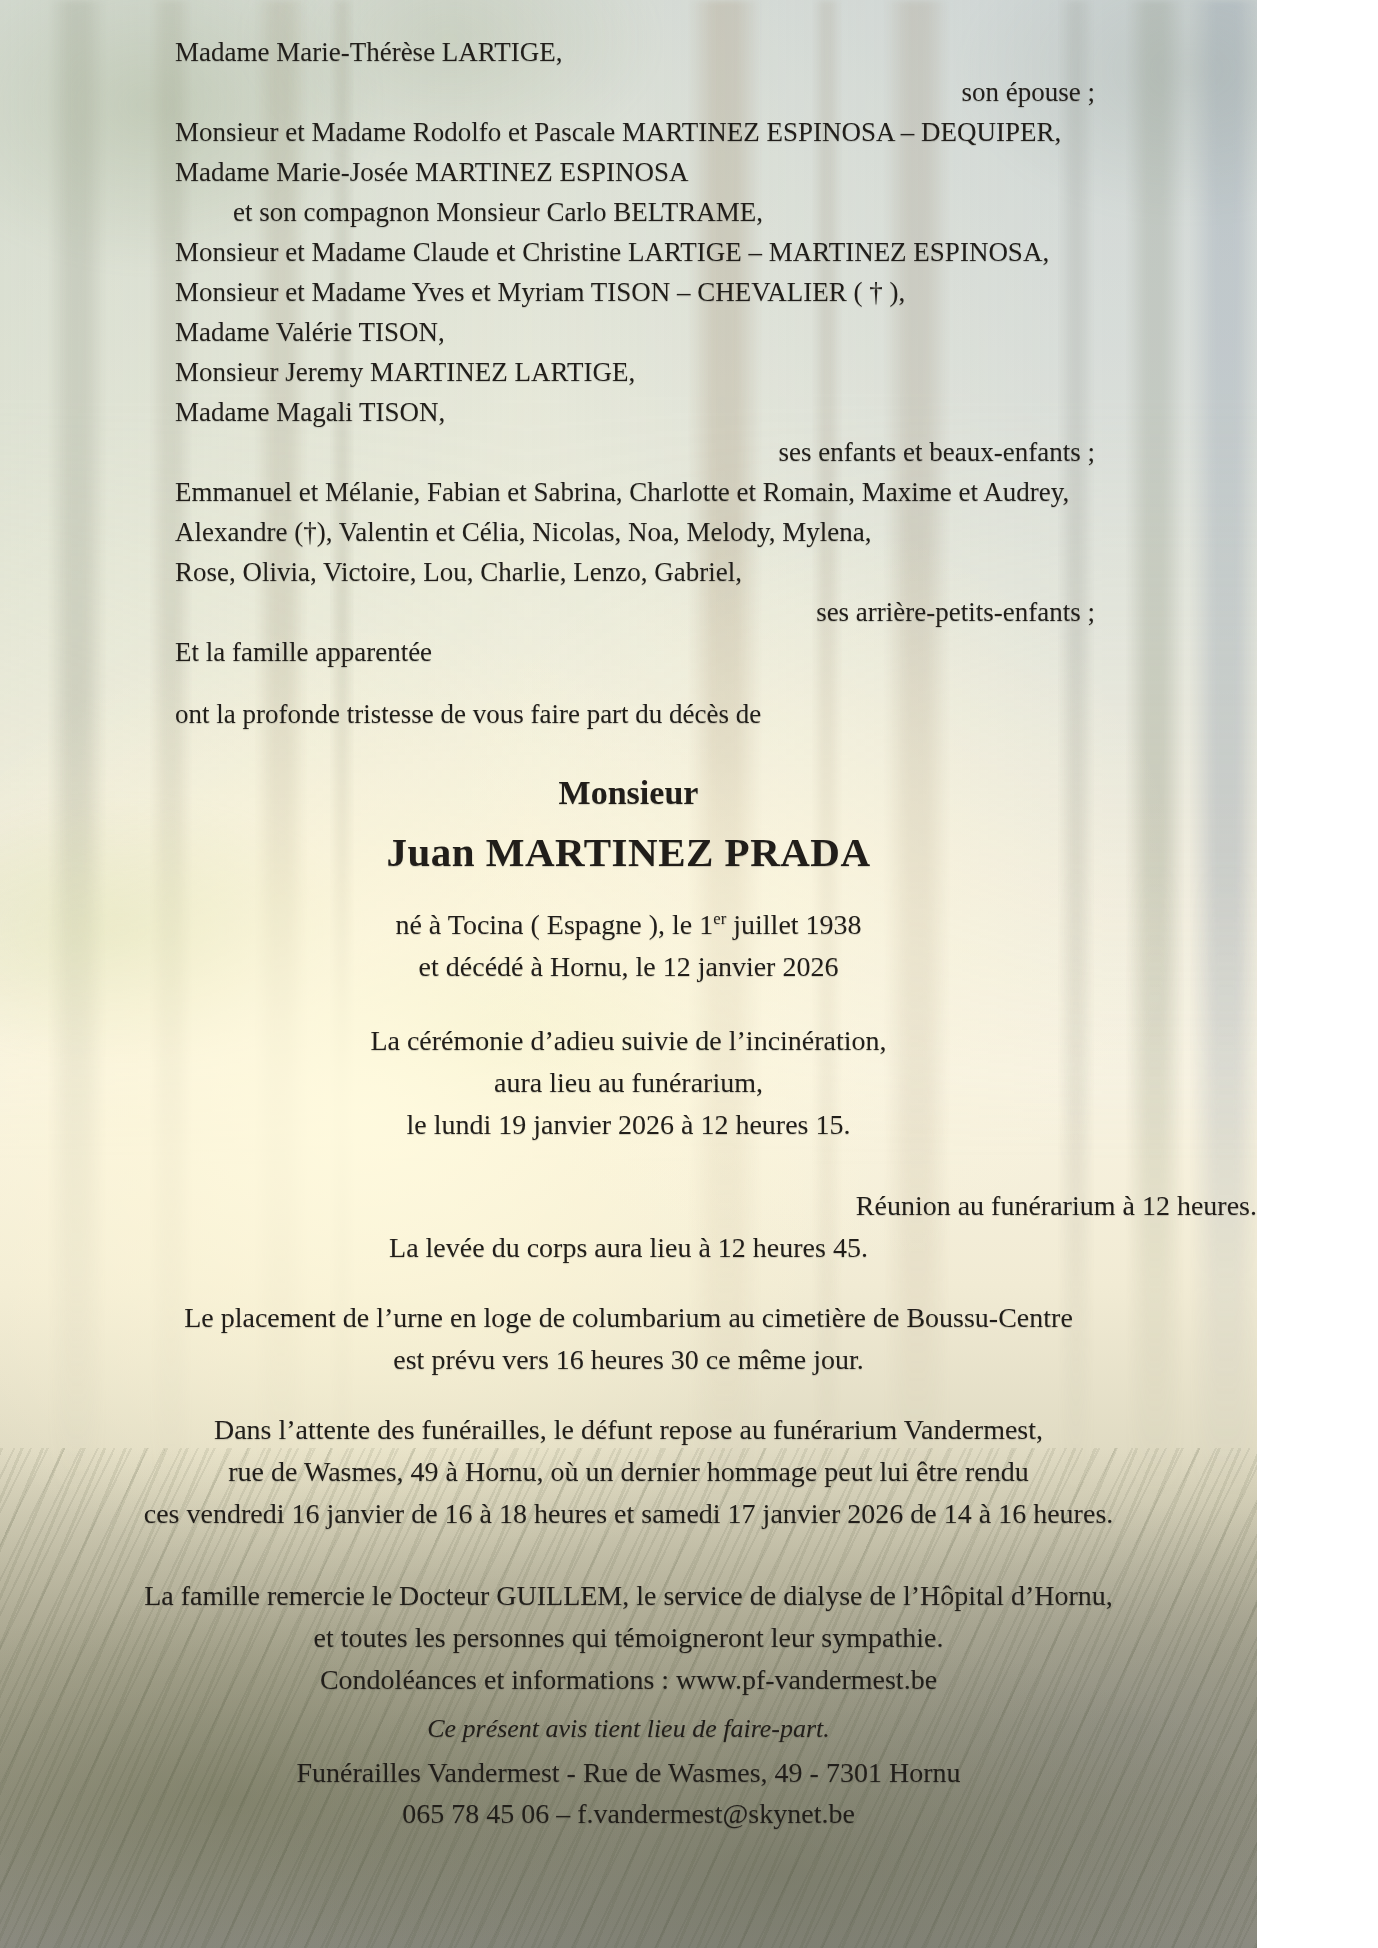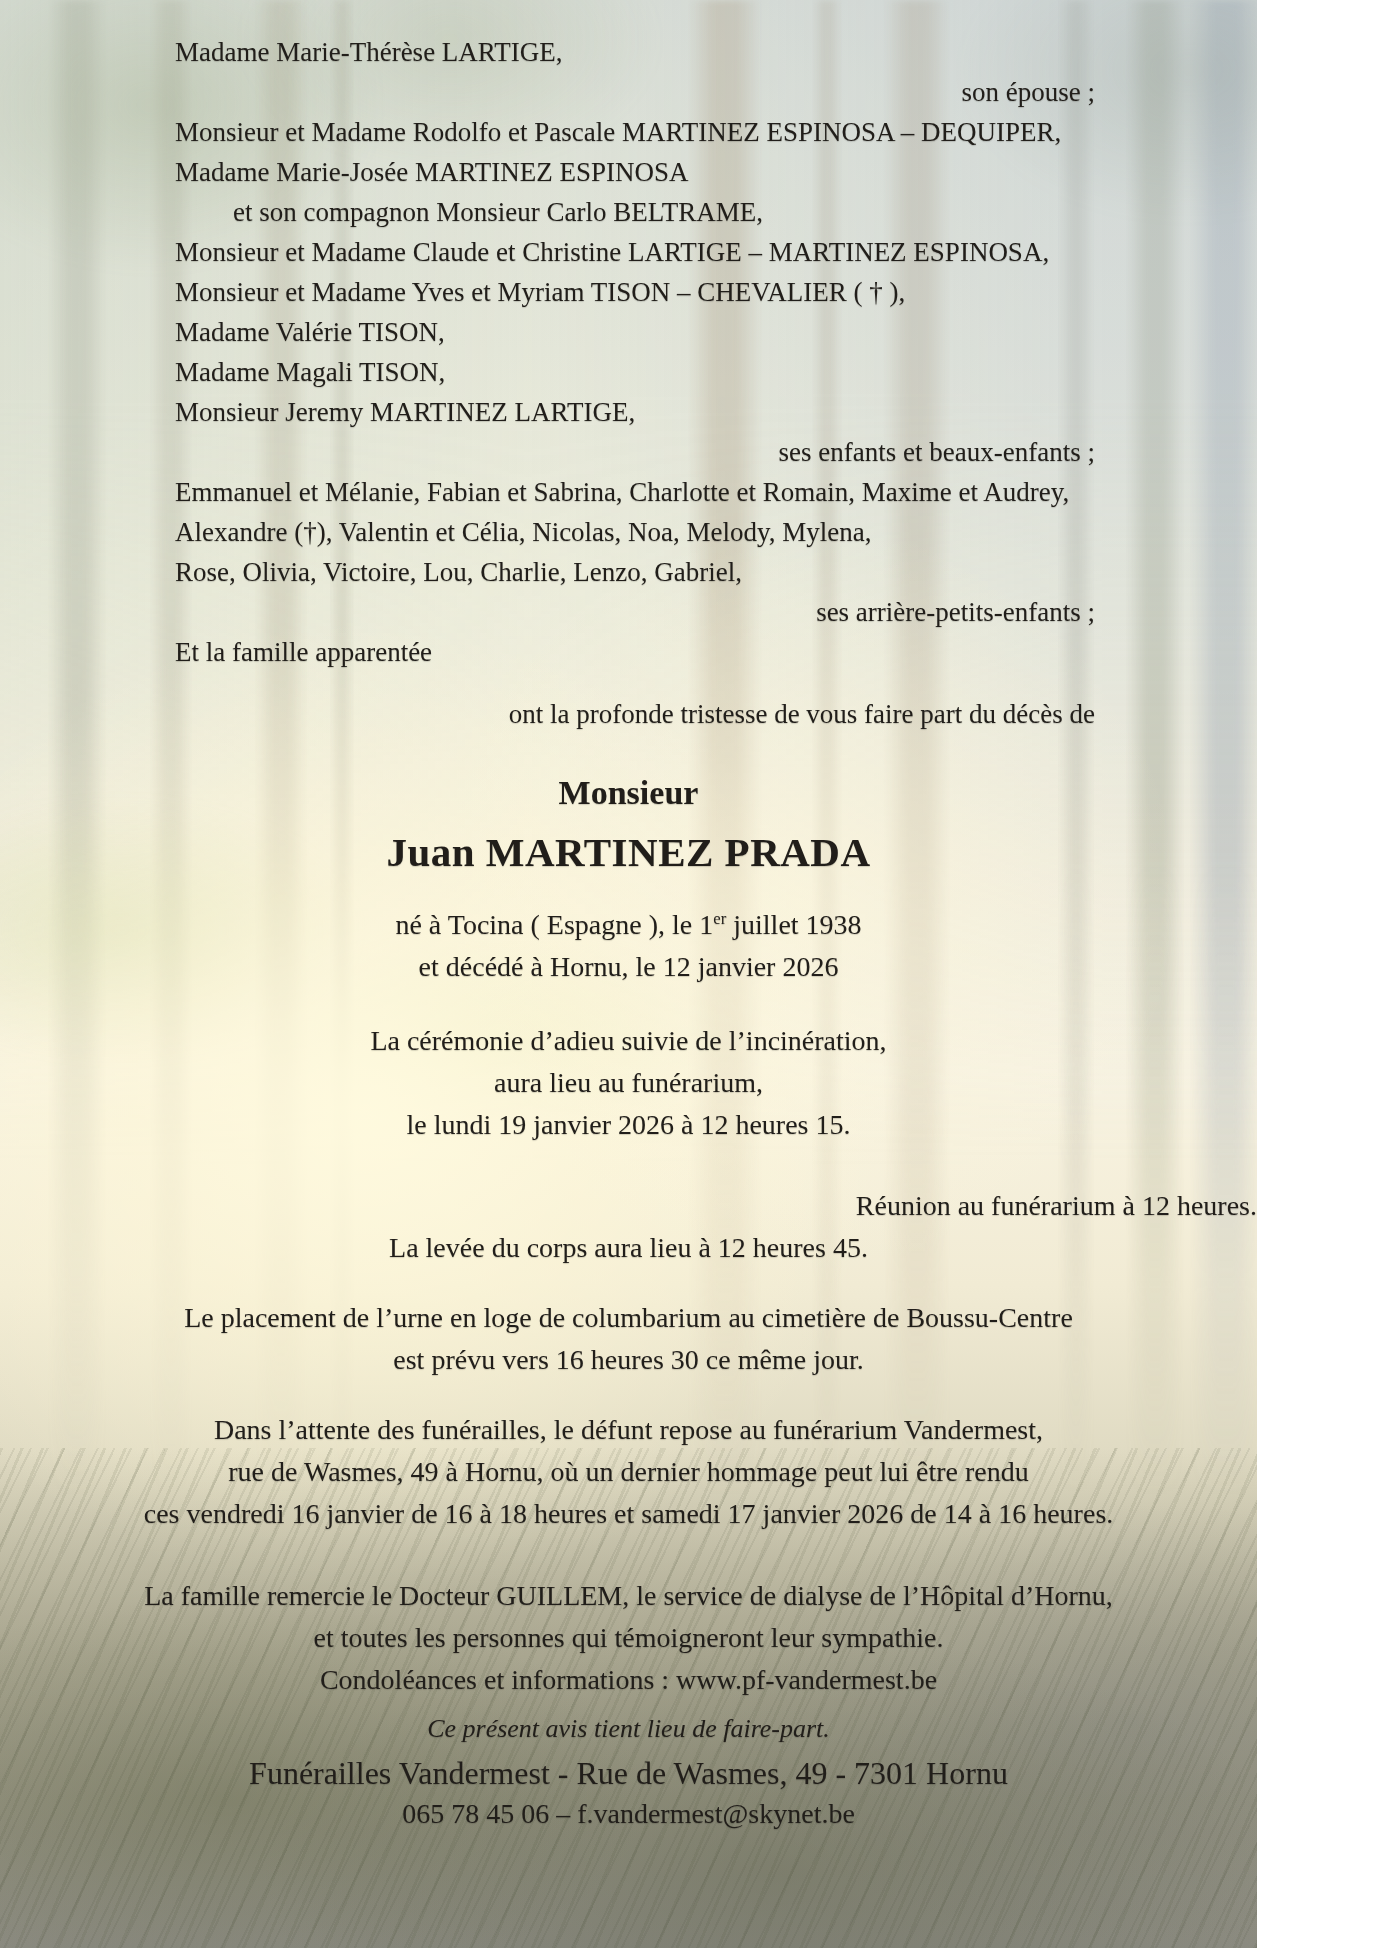--- a/index.html
+++ b/index.html
@@ -67,36 +67,36 @@
   .top-block{
     padding-top:32px;
     margin:0 162px 0 175px;
     font-size:27px;line-height:40px;
     text-shadow:0 1px 1px rgba(30,28,24,.18);
   }
   .line{white-space:nowrap;}
   .l{text-align:left;}
   .r{text-align:right;}
   .ind{padding-left:58px;}
-  .announce{margin-top:22px;text-align:right;}
+  .announce{margin-top:22px;text-align:left;}
 
   .mid{    text-align:center;
     text-shadow:0 1px 1px rgba(30,28,24,.18);}
   .title-mr{margin-top:36px;font-size:34px;line-height:46px;font-weight:bold;}
   .title-name{margin-top:8px;font-size:41px;line-height:56px;font-weight:bold;letter-spacing:.5px;}
   .vitals1{margin-top:24px;font-size:28px;line-height:42px;}
   .vitals2{font-size:28px;line-height:42px;}
   sup.birth-sup{font-size:.6em;vertical-align:super;line-height:0;}
   .body-line{font-size:28px;line-height:42px;}
   .gap36{margin-top:32px;}
   .gap39{margin-top:39px;text-align:right;}
   .gap28{margin-top:28px;}
   .gap40{margin-top:40px;}
   .notice-line{margin-top:6px;font-size:26px;line-height:44px;font-style:italic;}
-  .fh-address{font-size:32px;line-height:44px;}
+  .fh-address{font-size:28px;line-height:44px;}
   .fh-contact{font-size:28px;line-height:38px;}
 </style>
 </head>
 <body>
 
 <div class="page">
 
   <div class="bg-layer">
     <div class="trunk t1"></div>
     <div class="trunk t2"></div>
@@ -124,22 +124,22 @@
 
     <div class="top-block">
       <div class="line l">Madame Marie-Thérèse LARTIGE,</div>
       <div class="line r">son épouse ;</div>
       <div class="line l">Monsieur et Madame Rodolfo et Pascale MARTINEZ ESPINOSA – DEQUIPER,</div>
       <div class="line l">Madame Marie-Josée MARTINEZ ESPINOSA</div>
       <div class="line l ind">et son compagnon Monsieur Carlo BELTRAME,</div>
       <div class="line l">Monsieur et Madame Claude et Christine LARTIGE – MARTINEZ ESPINOSA,</div>
       <div class="line l">Monsieur et Madame Yves et Myriam TISON – CHEVALIER ( † ),</div>
       <div class="line l">Madame Valérie TISON,</div>
+      <div class="line l">Monsieur Jeremy MARTINEZ LARTIGE,</div>
       <div class="line l">Madame Magali TISON,</div>
-      <div class="line l">Monsieur Jeremy MARTINEZ LARTIGE,</div>
       <div class="line r">ses enfants et beaux-enfants ;</div>
       <div class="line l">Emmanuel et Mélanie, Fabian et Sabrina, Charlotte et Romain, Maxime et Audrey,</div>
       <div class="line l">Alexandre (†), Valentin et Célia, Nicolas, Noa, Melody, Mylena,</div>
       <div class="line l">Rose, Olivia, Victoire, Lou, Charlie, Lenzo, Gabriel,</div>
       <div class="line r">ses arrière-petits-enfants ;</div>
       <div class="line l">Et la famille apparentée</div>
       <div class="line announce">ont la profonde tristesse de vous faire part du décès de</div>
     </div>
 
     <div class="mid">

